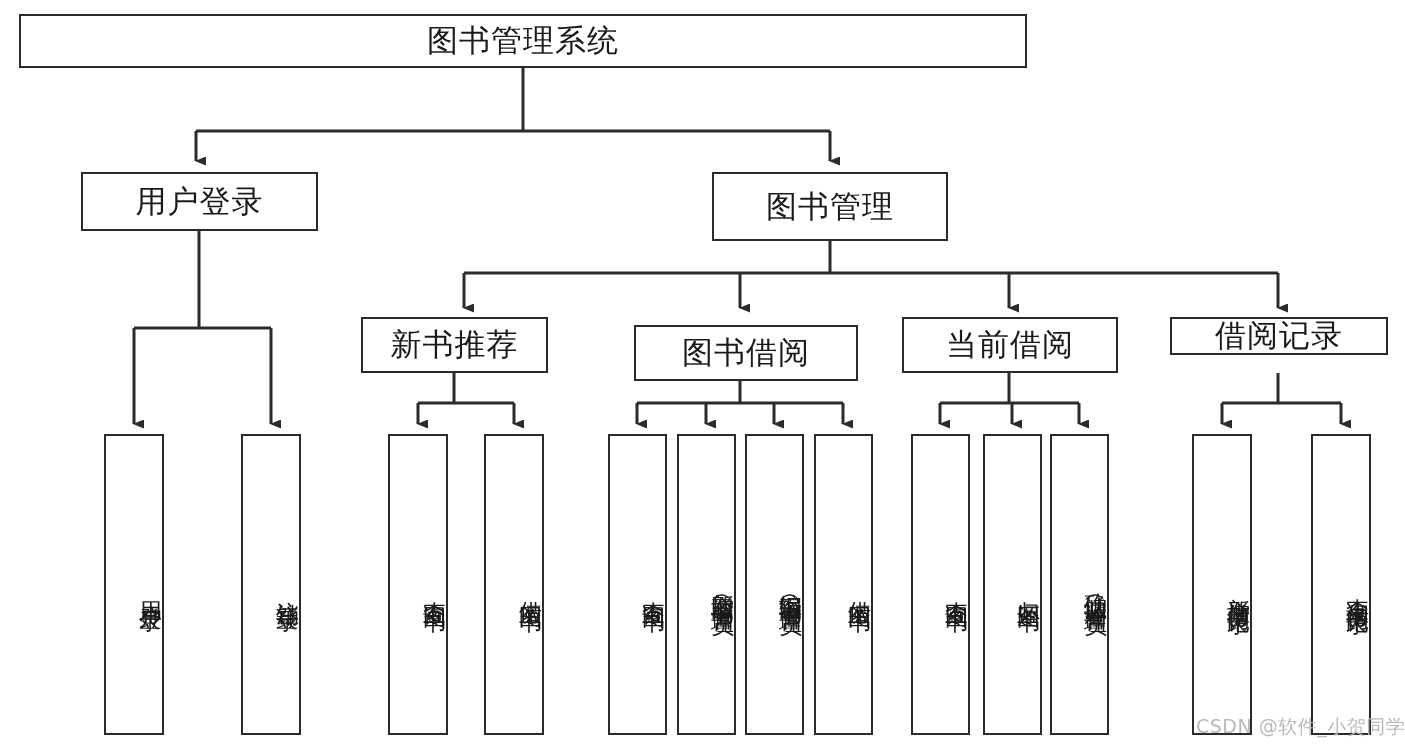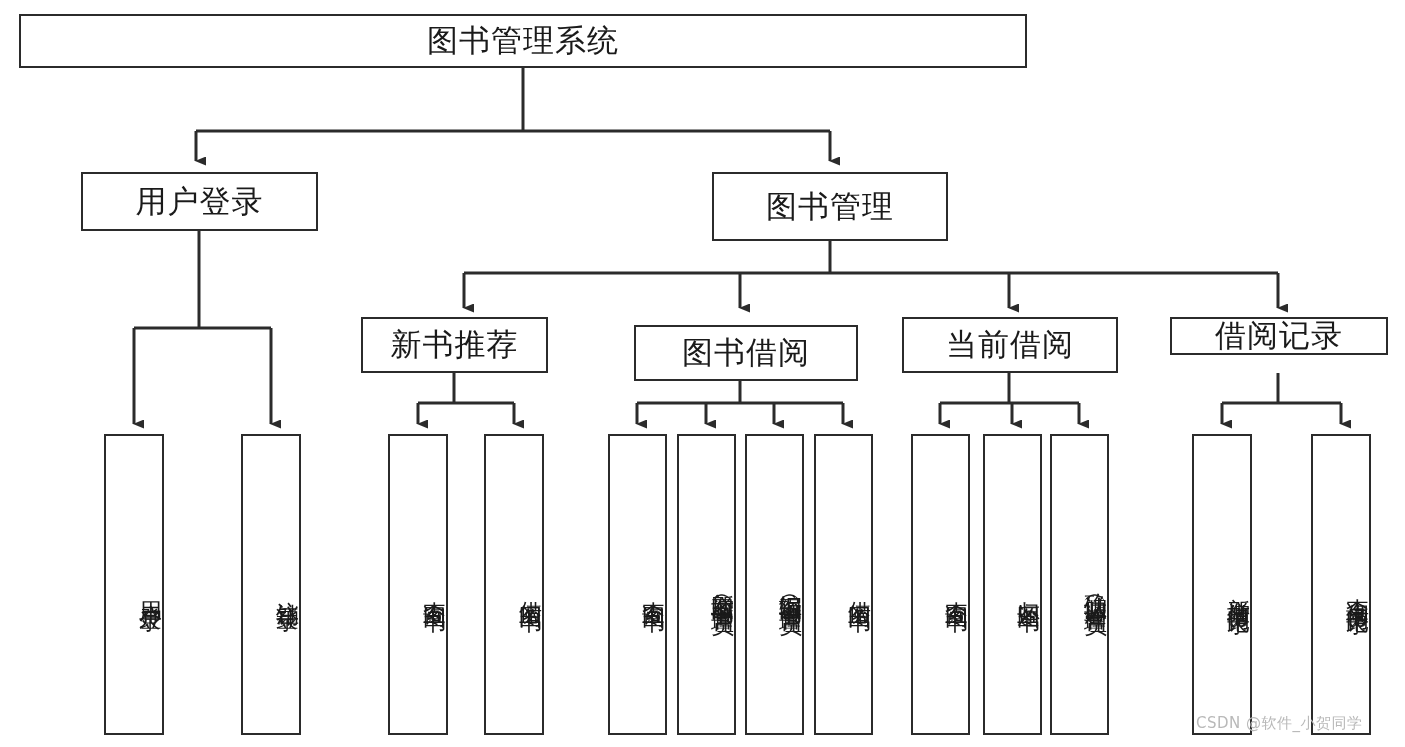--- a/index.html
+++ b/index.html
@@ -49,21 +49,21 @@
     justify-content: center;
     line-height: 1.02;
   }
   .node.vert .vtext {
     writing-mode: vertical-rl;
     text-orientation: upright;
     white-space: nowrap;
   }
   .watermark {
     position: absolute;
-    font-size: 15px;
+    font-size: 19px;
     color: #b9b9b9;
     white-space: nowrap;
     letter-spacing: 0.5px;
   }
 </style>
 </head>
 <body>
 
 <div id="canvas">
 

